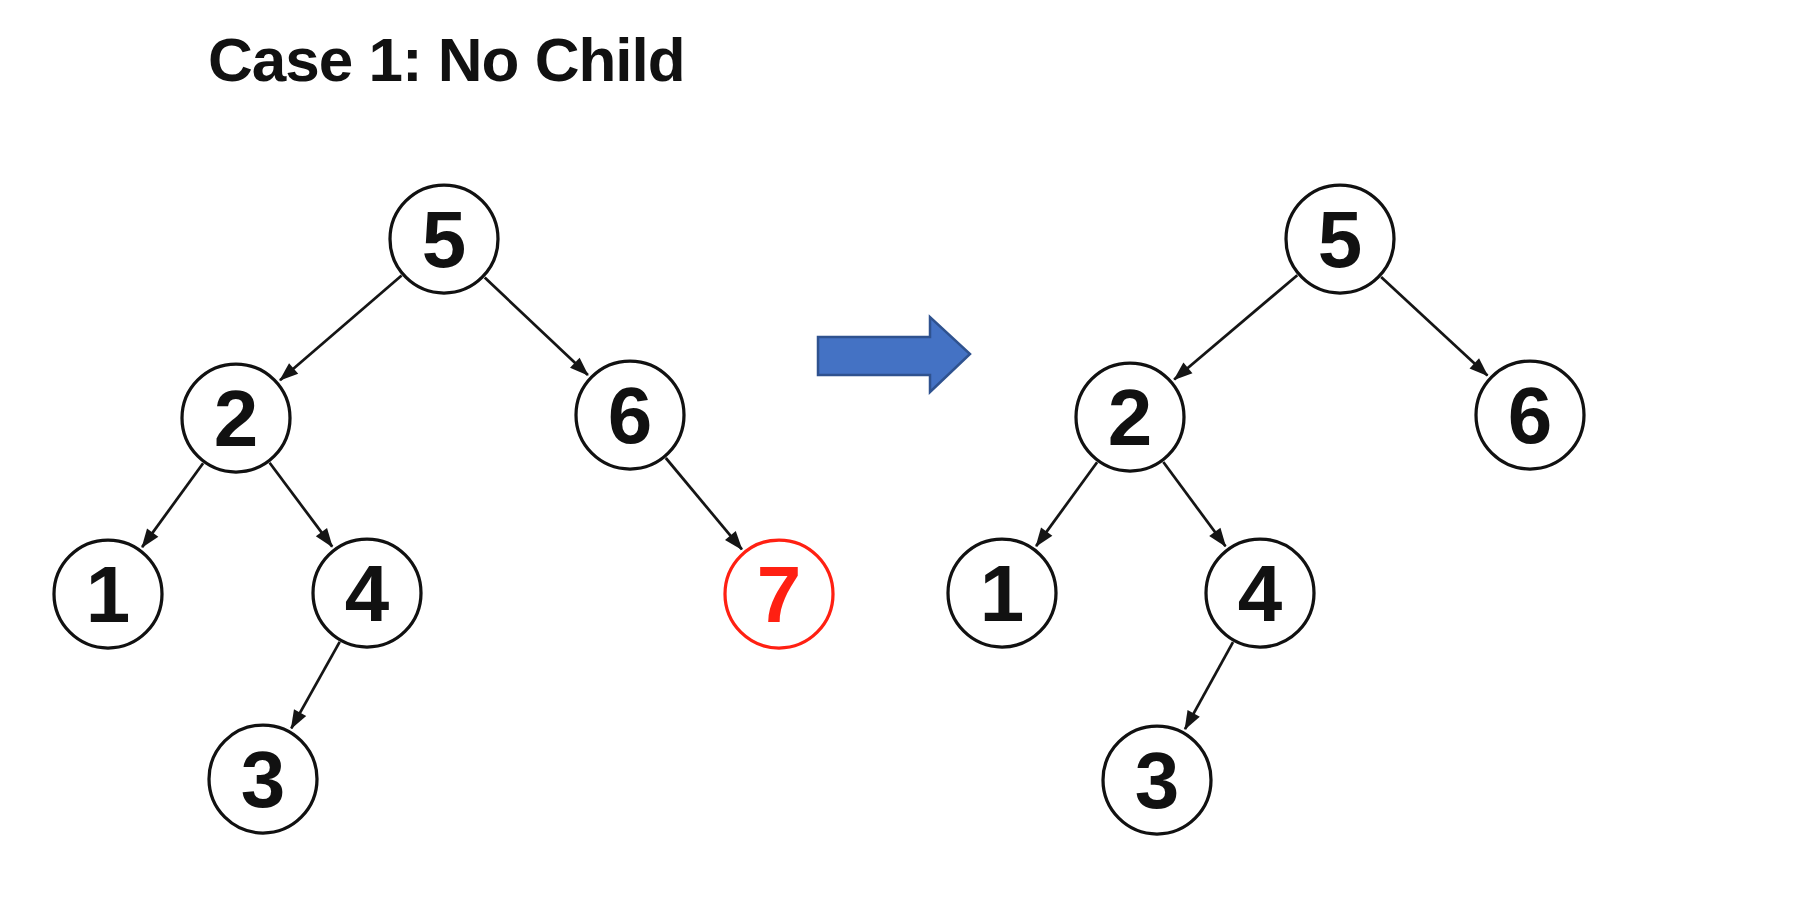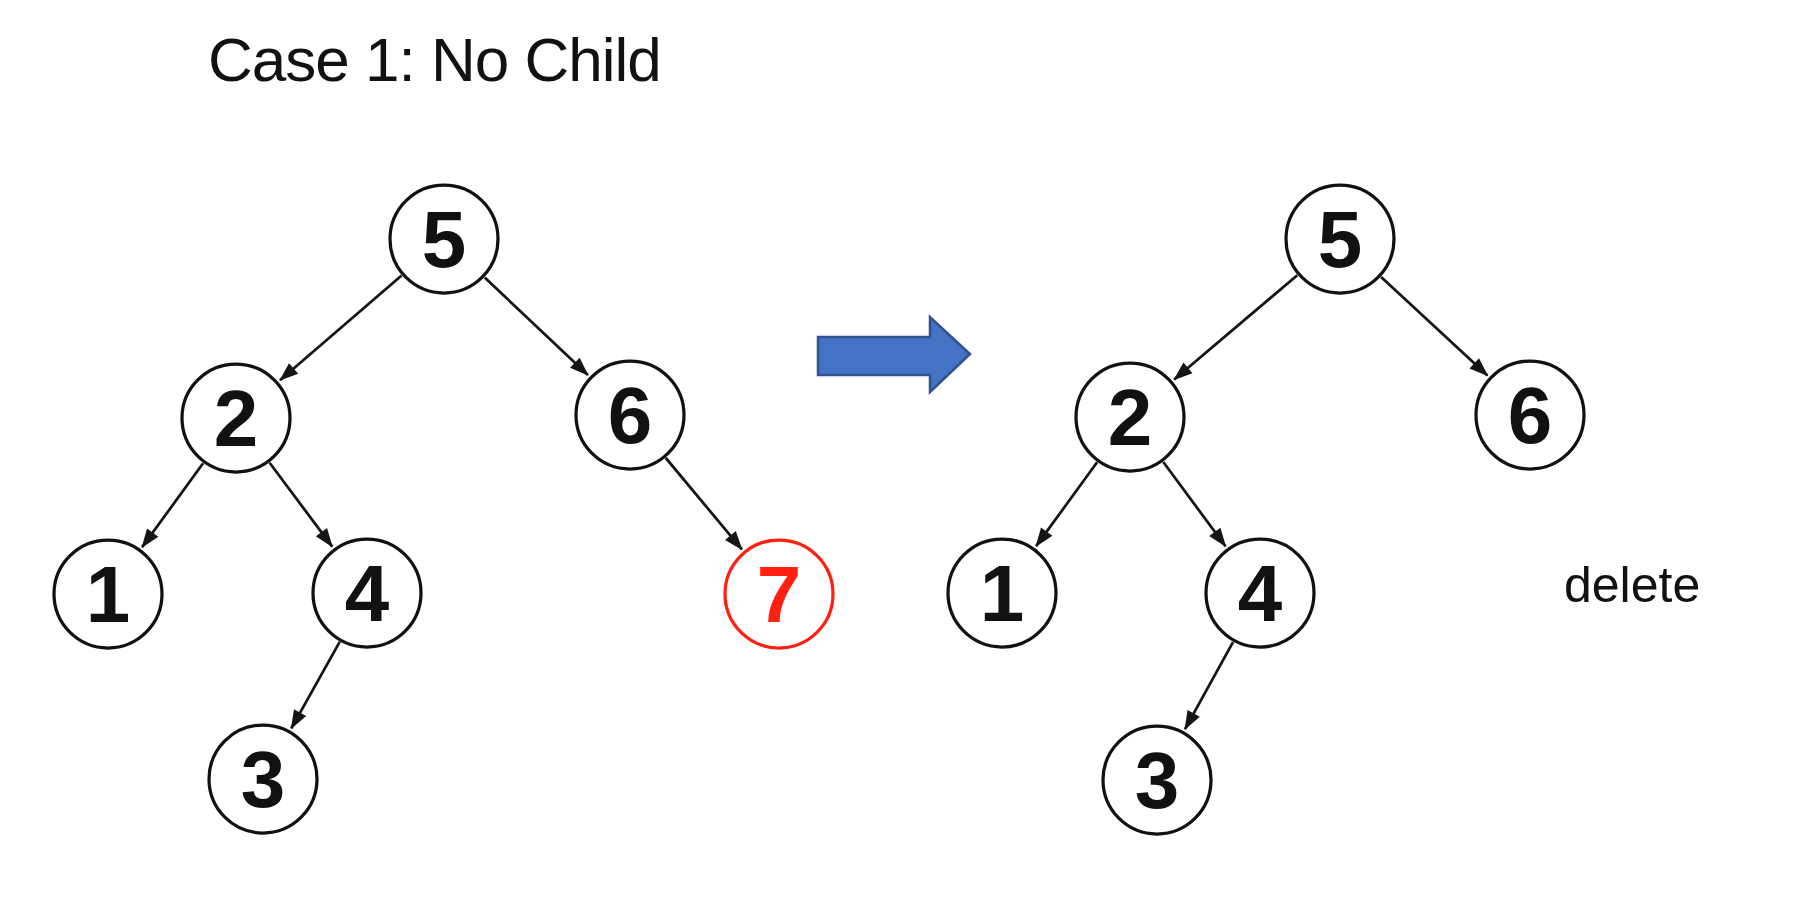--- a/index.html
+++ b/index.html
@@ -13,21 +13,21 @@
     height: 916px;
     background: #ffffff;
     overflow: hidden;
     font-family: "Liberation Sans", sans-serif;
   }
   #slide-title {
     position: absolute;
     left: 208px;
     top: 24px;
     font-size: 62px;
-    font-weight: 400;
+    font-weight: 700;
     letter-spacing: -1px;
     color: #111111;
     white-space: nowrap;
   }
   #delete-label {
     position: absolute;
     left: 1564px;
     top: 556px;
     font-size: 50px;
     font-weight: 400;
@@ -96,15 +96,14 @@
         <text x="1530" y="443" text-anchor="middle" fill="#111111" class="node-label">6</text>
         <circle cx="1002" cy="593" r="54" fill="#ffffff" stroke="#111111" stroke-width="3.25"></circle>
         <text x="1002" y="621" text-anchor="middle" fill="#111111" class="node-label">1</text>
         <circle cx="1260" cy="593" r="54" fill="#ffffff" stroke="#111111" stroke-width="3.25"></circle>
         <text x="1260" y="621" text-anchor="middle" fill="#111111" class="node-label">4</text>
         <circle cx="1157" cy="780" r="54" fill="#ffffff" stroke="#111111" stroke-width="3.25"></circle>
         <text x="1157" y="808" text-anchor="middle" fill="#111111" class="node-label">3</text>
       </g>
     </svg>
 
-  <div id="delete-label">delete</div>
 
 </div>
 
 </body></html>

